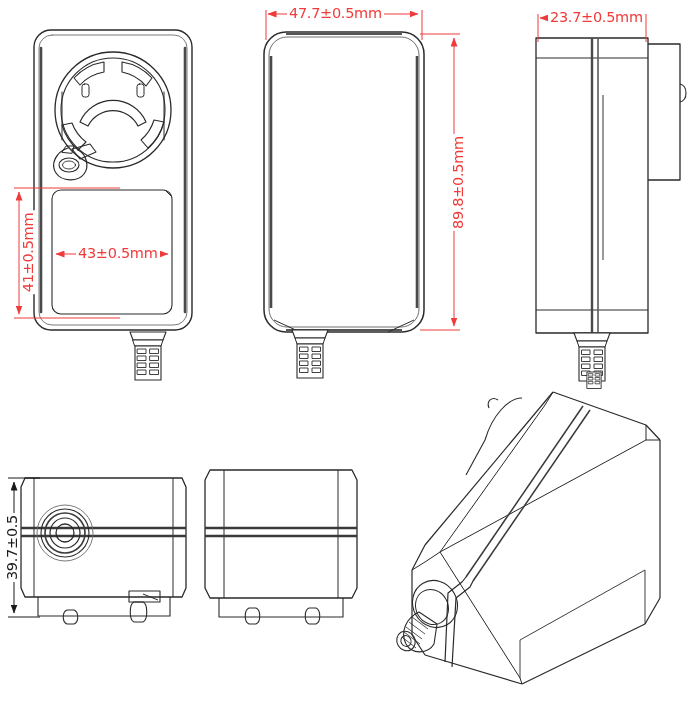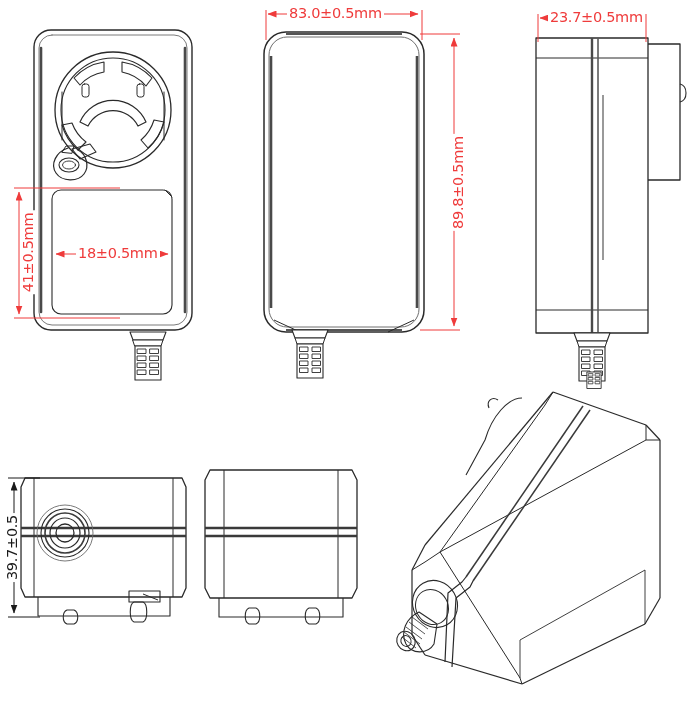--- a/index.html
+++ b/index.html
@@ -249,25 +249,25 @@
       </g>
 
       <g stroke="#1a1a1a">
         <path d="M8,478 L40,478"></path>
         <path d="M8,617 L40,617"></path>
         <path d="M14,482 L14,613" marker-start="url(#arrLk)" marker-end="url(#arrRk)"></path>
       </g>
     </g>
   </svg>
 
-  <div class="dim-label" style="left:287px; top:6px;">83.0±0.5mm</div>
+  <div class="dim-label" style="left:287px; top:6px;">47.7±0.5mm</div>
 
   <div class="dim-label dim-vert" style="left:410px; top:175px; transform: rotate(-90deg);">89.8±0.5mm</div>
 
   <div class="dim-label" style="left:548px; top:10px;">23.7±0.5mm</div>
 
-  <div class="dim-label" style="left:76px; top:246px;">18±0.5mm</div>
+  <div class="dim-label" style="left:76px; top:246px;">43±0.5mm</div>
 
   <div class="dim-label dim-vert" style="left:-13px; top:245px; transform: rotate(-90deg);">41±0.5mm</div>
 
   <div class="dim-label black dim-vert" style="left:-22px; top:540px; transform: rotate(-90deg);">39.7±0.5</div>
 
 </div>
 
 </body></html>

